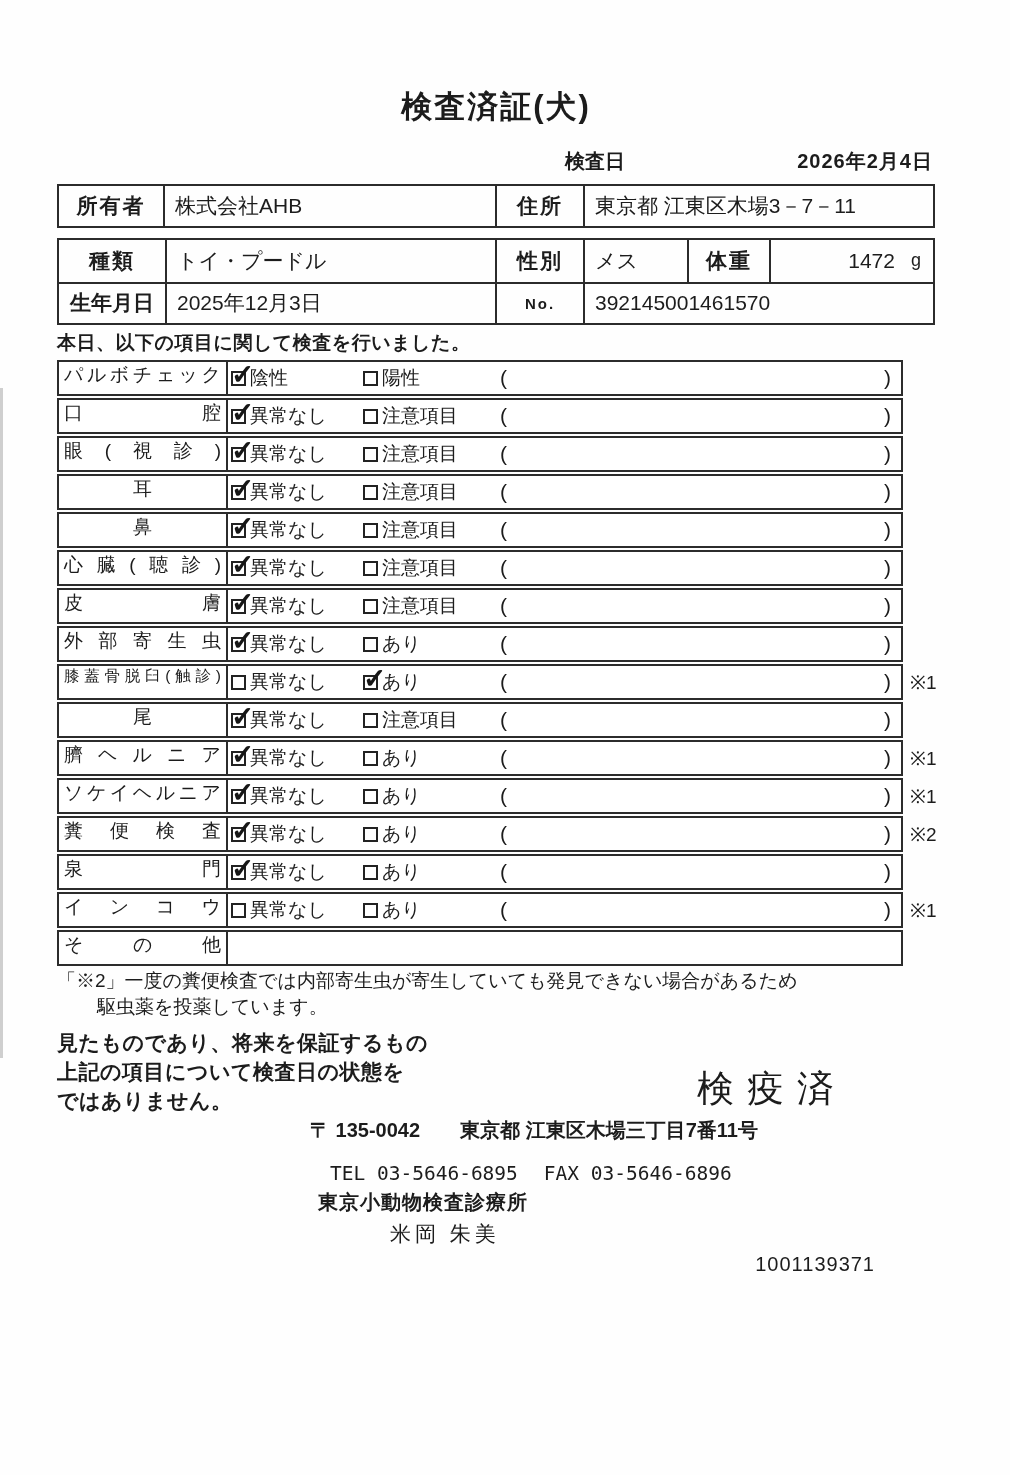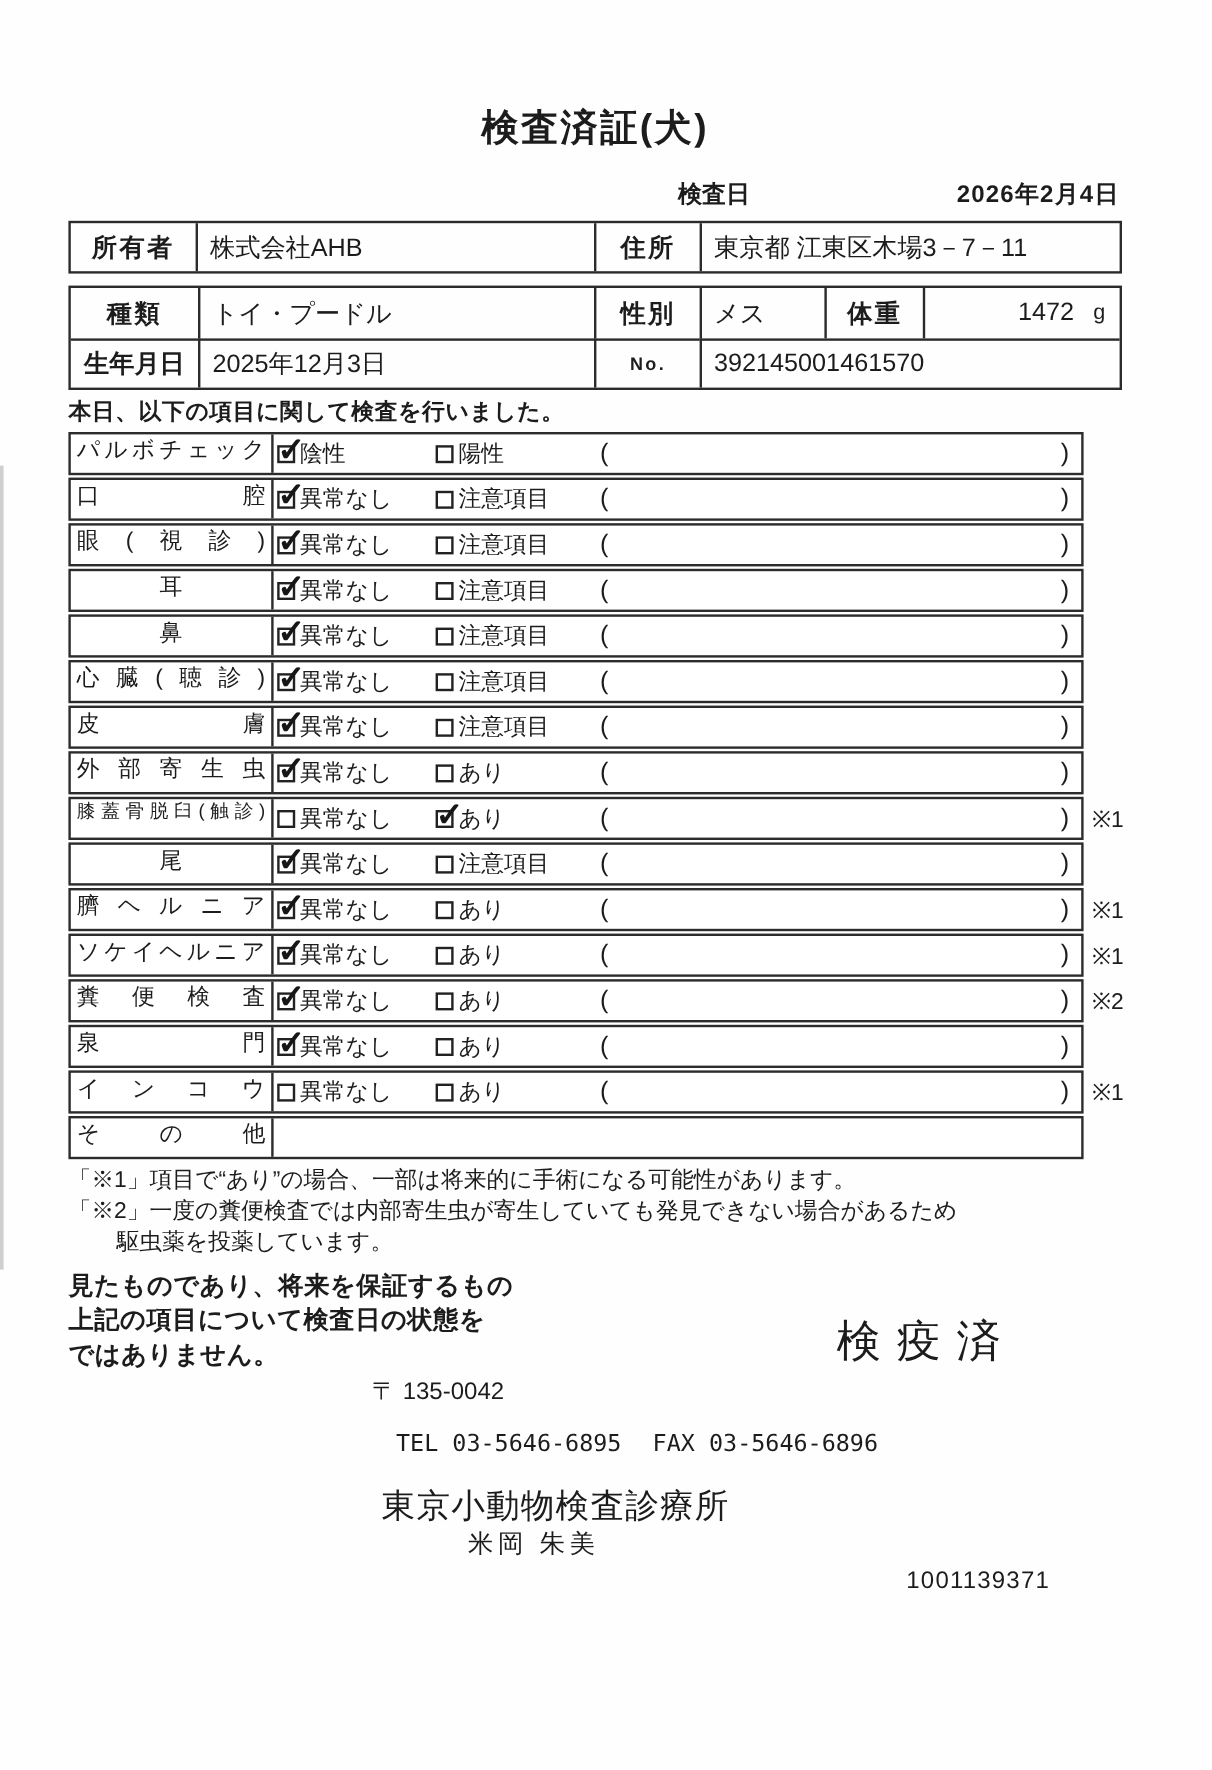--- a/index.html
+++ b/index.html
@@ -52,24 +52,24 @@
   .rnote { position:absolute; left:calc(100% + 9px); top:50%; transform:translateY(-50%); font-size:19px; white-space:nowrap; }
 
   .fnote { font-size:19px; line-height:26px; }
   .fnote.first { margin-top:5px; }
   .fnote-indent { padding-left:40px; }
 
   .bottom-block { position:relative; margin-top:8px; height:88px; }
   .disclaimer-line { font-size:21px; font-weight:700; line-height:29px; letter-spacing:0.5px; }
   .stamp { position:absolute; left:640px; top:36px; font-size:37px; font-weight:500; letter-spacing:13px; white-space:nowrap; }
 
-  .addr-line { margin-top:1px; padding-left:253px; display:flex; gap:40px; font-size:20px; font-weight:400; }
+  .addr-line { margin-top:1px; padding-left:253px; display:flex; gap:40px; font-size:20px; font-weight:700; }
   .tel-line { margin-top:18px; padding-left:273px; display:flex; gap:26px; font-size:19.5px;
               font-family:"DejaVu Sans Mono", monospace; }
-  .clinic-name { margin-top:24px; padding-left:261px; font-size:28px; font-weight:400; letter-spacing:1px; line-height:34px; }
+  .clinic-name { padding-left:261px; font-size:20px; font-weight:700; letter-spacing:1px; line-height:34px; }
   .vet-name { margin-top:2px; padding-left:333px; font-size:21px; letter-spacing:4px; line-height:26px; }
   .serial { margin-top:6px; text-align:right; padding-right:60px; font-size:20px; letter-spacing:1px; }
 </style>
 </head>
 <body>
 
 <div class="page">
   <div class="scan-edge"></div>
   <div class="content">
 
@@ -397,33 +397,33 @@
     </div>
     <div class="tcontent">
 
       <span class="paren paren-open"></span>
       <span class="paren paren-close"></span>
       <span class="rnote"></span>
     </div>
   </div>
 </div>
 
-    <div class="fnote first">「※1」項目で“あり”の場合、一部は将来的に手術になる可能性があります。</div>
     <div class="fnote">「※2」一度の糞便検査では内部寄生虫が寄生していても発見できない場合があるため</div>
     <div class="fnote fnote-indent">駆虫薬を投薬しています。</div>
 
     <div class="bottom-block">
       <div class="disclaimer-line">見たものであり、将来を保証するもの</div>
       <div class="disclaimer-line">上記の項目について検査日の状態を</div>
       <div class="disclaimer-line">ではありません。</div>
       <div class="stamp">検疫済</div>
     </div>
 
     <div class="addr-line">
       <span>〒 135-0042</span>
+      <span>東京都 江東区木場三丁目7番11号</span>
     </div>
 
     <div class="tel-line">
       <span>TEL 03-5646-6895</span>
       <span>FAX 03-5646-6896</span>
     </div>
 
     <div class="clinic-name">東京小動物検査診療所</div>
     <div class="vet-name">米岡 朱美</div>
     <div class="serial">1001139371</div>

